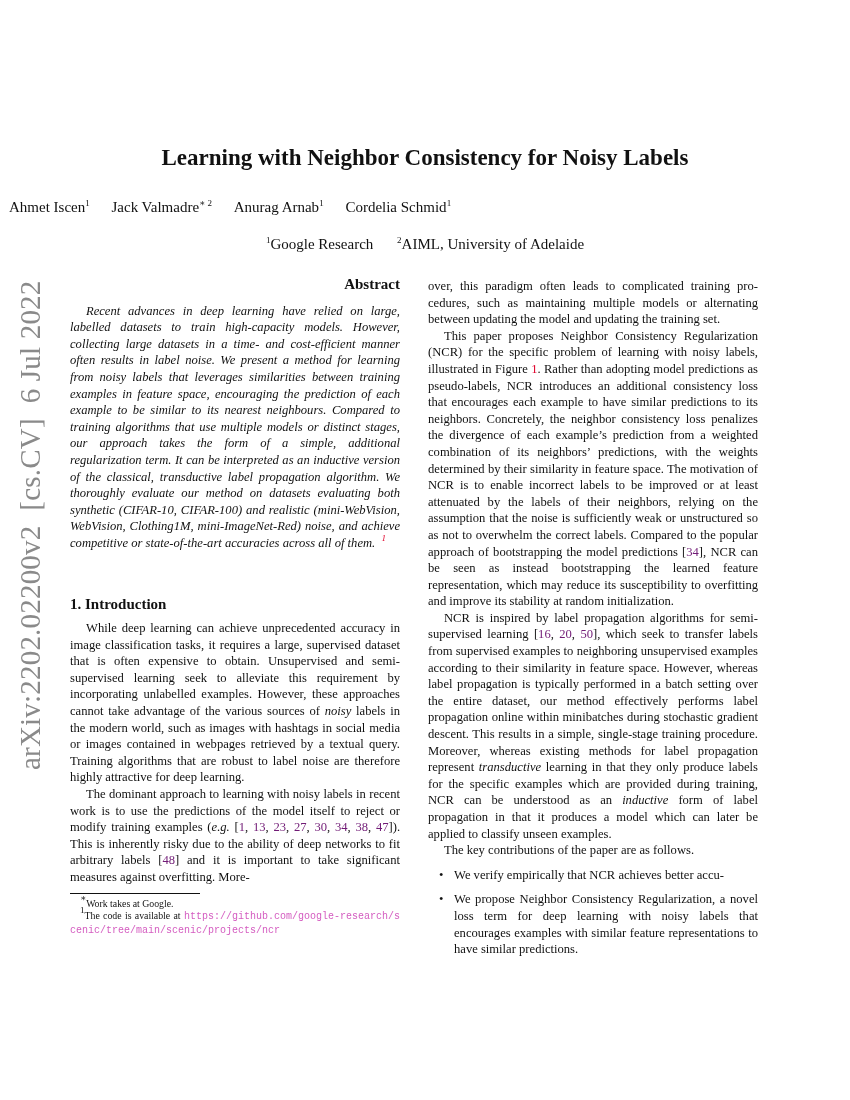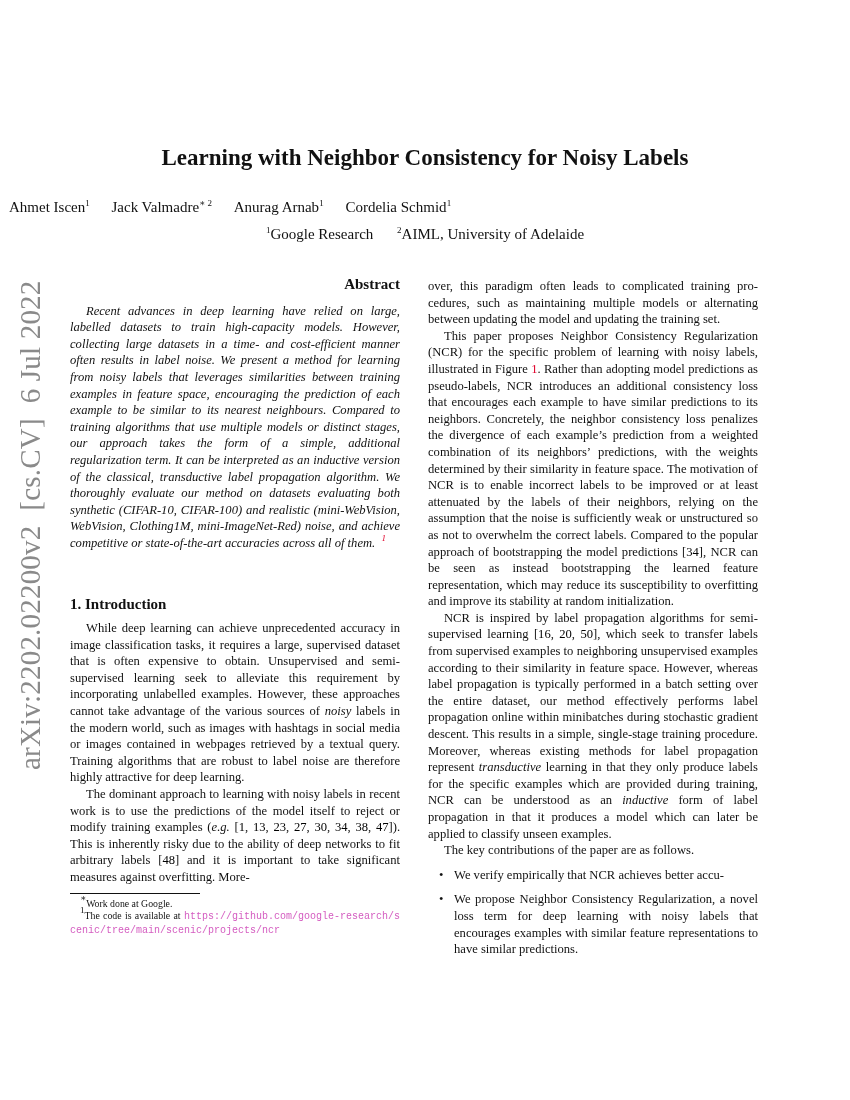--- a/index.html
+++ b/index.html
@@ -6,34 +6,34 @@
   body { width: 850px; height: 1100px; position: relative; overflow: hidden;
          font-family: "Liberation Serif", "DejaVu Serif", serif; color: #111; }
   .arxiv-stamp { position: absolute; left: 14px; top: 770px; width: 470px;
          transform: rotate(-90deg); transform-origin: 0 0;
          font-size: 29px; color: #8a8a8a; white-space: pre; letter-spacing: 0.2px; }
   .title { position: absolute; top: 145px; left: 0; width: 850px; text-align: center;
          font-size: 23px; font-weight: bold; }
   .authors { position: absolute; top: 199px; left: 0; width: 850px; text-align: left;
          font-size: 15px; }
   .authors .au { margin: 0 9px; }
-  .affil { position: absolute; top: 226px; left: 0; width: 850px; text-align: center;
+  .affil { position: absolute; top: 236px; left: 0; width: 850px; text-align: center;
          font-size: 15px; }
   .affil .af { margin: 0 10px; }
   sup { font-size: 9px; vertical-align: 6px; line-height: 0; }
   .col { position: absolute; width: 330px; font-size: 12.6px; line-height: 16.6px;
          text-align: justify; hyphens: manual; }
   .col-left { left: 70px; top: 276px; }
   .col-right { left: 428px; top: 278px; }
   .abs-head { text-align: right; font-weight: bold; font-size: 15px; margin: 0 0 10px 0; }
   .abstract { font-style: italic; text-indent: 16px; margin: 0; }
   .sec-head { font-weight: bold; font-size: 15px; margin: 44px 0 8px 0; }
   p { margin: 0; text-indent: 16px; font-family: Liberation Serif, serif; }
   p.noindent { text-indent: 0; }
-  .cite { color: #000000; }
+  .cite { color: #701a75; }
   .ref-red { color: #e0002a; }
   .url { color: #d45cc0; font-family: "Liberation Mono", "DejaVu Sans Mono", monospace; font-size: 10px; }
   .footrule { width: 130px; border-top: 1px solid #111; margin: 7px 0 4px 0; }
   .footnote { font-size: 9.8px; line-height: 12.5px; text-indent: 10px; text-align: justify; }
   ul.contrib { margin: 8px 0 0 0; padding-left: 26px; }
   ul.contrib li { margin-bottom: 8px; list-style: none; position: relative; }
   ul.contrib li::before { content: "•"; position: absolute; left: -15px; }
   em { font-style: italic; }
 </style>
 </head>
@@ -59,21 +59,21 @@
   <div class="abs-head">Abstract</div>
   <p class="abstract"><span>Recent advances in deep learning have relied on large, labelled datasets to train high-capacity models. However, collecting large datasets in a time- and cost-efficient man­ner often results in label noise. We present a method for learning from noisy labels that leverages similarities be­tween training examples in feature space, encouraging the prediction of each example to be similar to its nearest neigh­bours. Compared to training algorithms that use multiple models or distinct stages, our approach takes the form of a simple, additional regularization term. It can be inter­preted as an inductive version of the classical, transduc­tive label propagation algorithm. We thoroughly evaluate our method on datasets evaluating both synthetic (CIFAR-10, CIFAR-100) and realistic (mini-WebVision, WebVision, Clothing1M, mini-ImageNet-Red) noise, and achieve com­petitive or state-of-the-art accuracies across all of them.</span>&nbsp;&nbsp;<sup class="ref-red">1</sup></p>
 
   <div class="sec-head">1. Introduction</div>
 
   <p><span>While deep learning can achieve unprecedented accu­racy in image classification tasks, it requires a large, su­pervised dataset that is often expensive to obtain. Unsu­pervised and semi-supervised learning seek to alleviate this requirement by incorporating unlabelled examples. How­ever, these approaches cannot take advantage of the various sources of</span> <em>noisy</em> <span>labels in the modern world, such as images with hashtags in social media or images contained in web­pages retrieved by a textual query. Training algorithms that are robust to label noise are therefore highly attractive for deep learning.</span></p>
 
   <p><span>The dominant approach to learning with noisy labels in recent work is to use the predictions of the model itself to reject or modify training examples (</span><em>e.g.</em> [<a class="cite">1</a>, <a class="cite">13</a>, <a class="cite">23</a>, <a class="cite">27</a>, <a class="cite">30</a>, <a class="cite">34</a>, <a class="cite">38</a>, <a class="cite">47</a>]<span>). This is inherently risky due to the ability of deep networks to fit arbitrary labels [</span><a class="cite">48</a><span id="p2c-left">] and it is impor­tant to take significant measures against overfitting. More-</span></p>
 
   <div class="footrule"></div>
-  <div class="footnote"><sup>∗</sup><span>Work done at Google.</span></div>
+  <div class="footnote"><sup>∗</sup><span>Work takes at Google.</span></div>
   <div class="footnote"><sup>1</sup><span>The code is available at </span><a class="url" style="word-break: break-all;">https://github.com/google-research/scenic/tree/main/scenic/projects/ncr</a></div>
 </div>
 
 <div class="col col-right">
   <p class="noindent">over, this paradigm often leads to complicated training pro­cedures, such as maintaining multiple models or alternating between updating the model and updating the training set.</p>
 
   <p><span>This paper proposes Neighbor Consistency Regulariza­tion (NCR) for the specific problem of learning with noisy labels, illustrated in Figure </span><a class="ref-red">1</a><span>. Rather than adopting model predictions as pseudo-labels, NCR introduces an additional consistency loss that encourages each example to have sim­ilar predictions to its neighbors. Concretely, the neighbor consistency loss penalizes the divergence of each example’s prediction from a weighted combination of its neighbors’ predictions, with the weights determined by their similarity in feature space. The motivation of NCR is to enable incor­rect labels to be improved or at least attenuated by the labels of their neighbors, relying on the assumption that the noise is sufficiently weak or unstructured so as not to overwhelm the correct labels. Compared to the popular approach of bootstrapping the model predictions [</span><a class="cite">34</a><span>], NCR can be seen as instead bootstrapping the learned feature representation, which may reduce its susceptibility to overfitting and im­prove its stability at random initialization.</span></p>
 
   <p><span>NCR is inspired by label propagation algorithms for semi-supervised learning [</span><a class="cite">16</a>, <a class="cite">20</a>, <a class="cite">50</a><span>], which seek to trans­fer labels from supervised examples to neighboring unsu­pervised examples according to their similarity in feature space. However, whereas label propagation is typically per­formed in a batch setting over the entire dataset, our method effectively performs label propagation online within mini­batches during stochastic gradient descent. This results in a simple, single-stage training procedure. Moreover, whereas existing methods for label propagation represent </span><em>transduc­tive</em><span> learning in that they only produce labels for the specific examples which are provided during training, NCR can be understood as an </span><em>inductive</em><span> form of label propagation in that it produces a model which can later be applied to classify unseen examples.</span></p>
 

